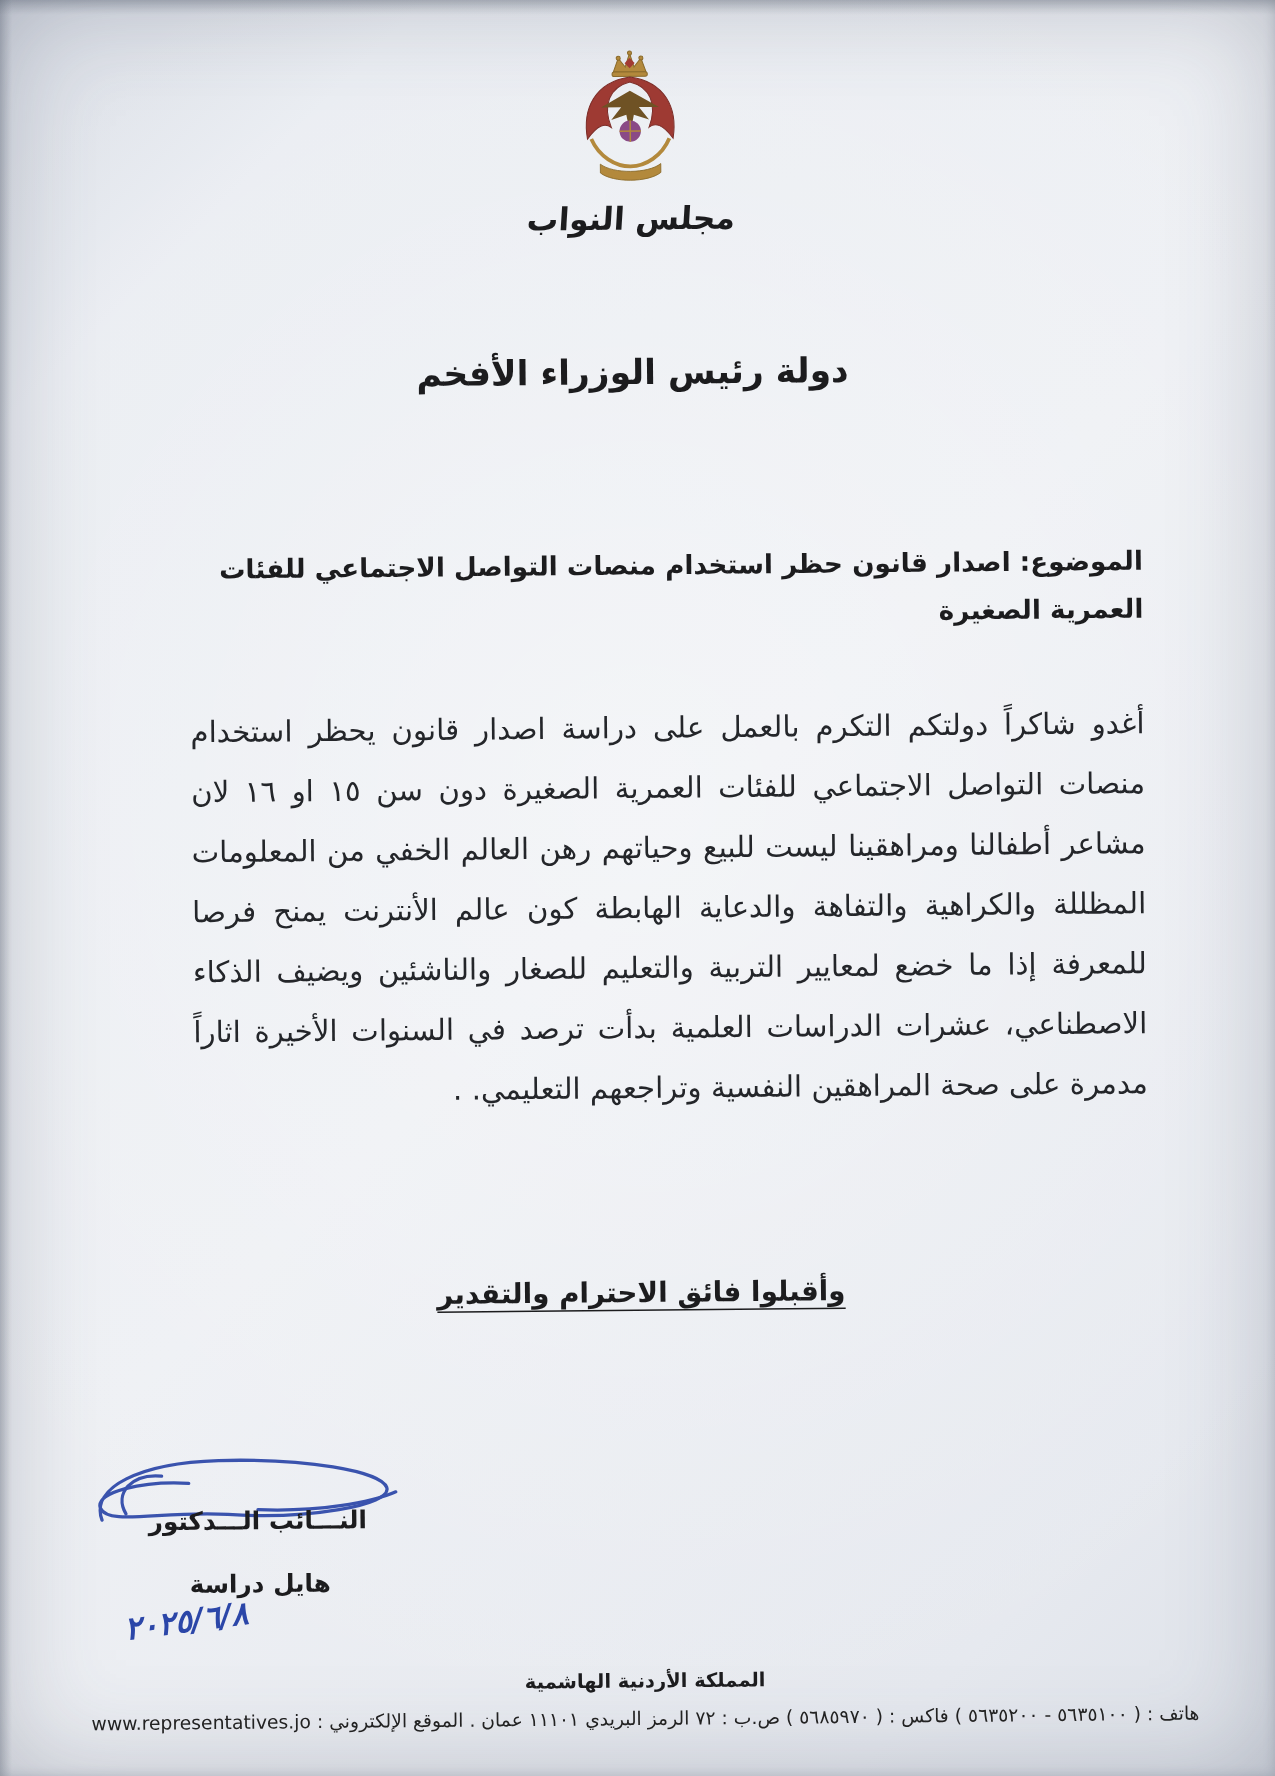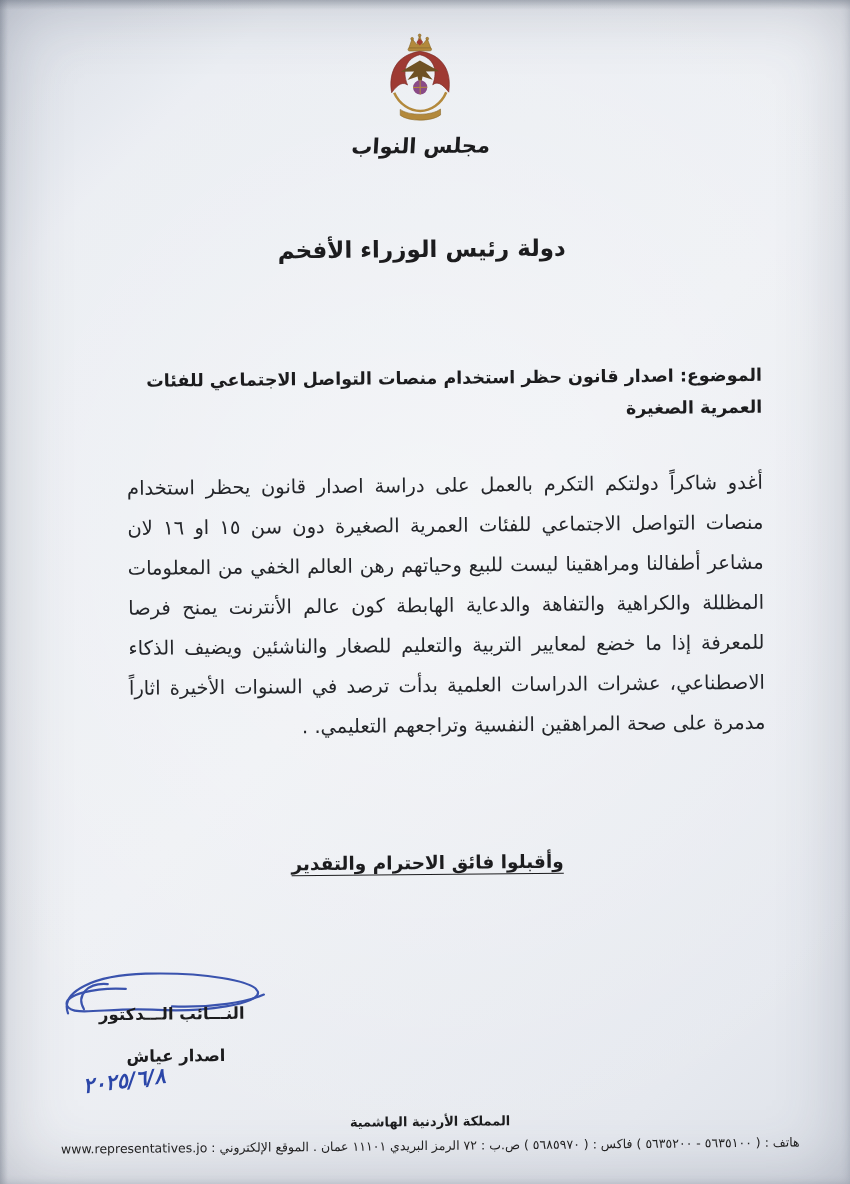--- a/index.html
+++ b/index.html
@@ -127,21 +127,21 @@
     <div class="closing">وأقبلوا فائق الاحترام والتقدير</div>
 
     <svg class="scribble" width="218" height="80" viewBox="0 0 218 80" aria-hidden="true">
       <g fill="none" stroke="#2b46a8" stroke-width="2.2" stroke-linecap="round" opacity="0.92">
         <path d="M16 50 C 8 28, 42 12, 94 11 C 152 10, 202 19, 206 30 C 210 42, 152 51, 100 47 C 56 44, 20 54, 15 42 C 11 31, 44 24, 74 26"></path>
         <path d="M32 46 C 24 32, 36 19, 56 21"></path>
         <path d="M120 44 C 160 46, 196 40, 212 33"></path>
       </g>
     </svg>
     <div class="signer-title">النـــائب الـــدكتور</div>
-    <div class="signer-name">اصدار عياش</div>
+    <div class="signer-name">هايل دراسة</div>
     <div class="sign-date">٢٠٢٥/٦/٨</div>
 
     <div class="footer-kingdom">المملكة الأردنية الهاشمية</div>
     <div class="footer-contact">
       <span>هاتف : ( ٥٦٣٥١٠٠ - ٥٦٣٥٢٠٠ )  فاكس : ( ٥٦٨٥٩٧٠ )  ص.ب : ٧٢ الرمز البريدي ١١١٠١ عمان . الموقع الإلكتروني :</span>
       <span class="site">www.representatives.jo</span>
     </div>
 
   </div>
 </div>

